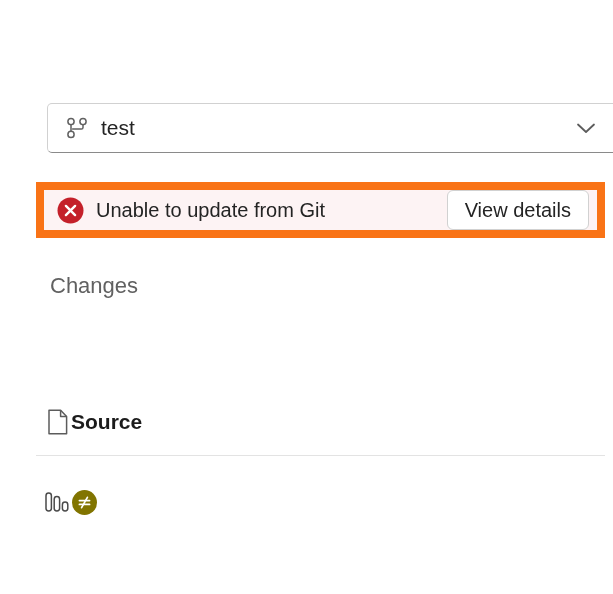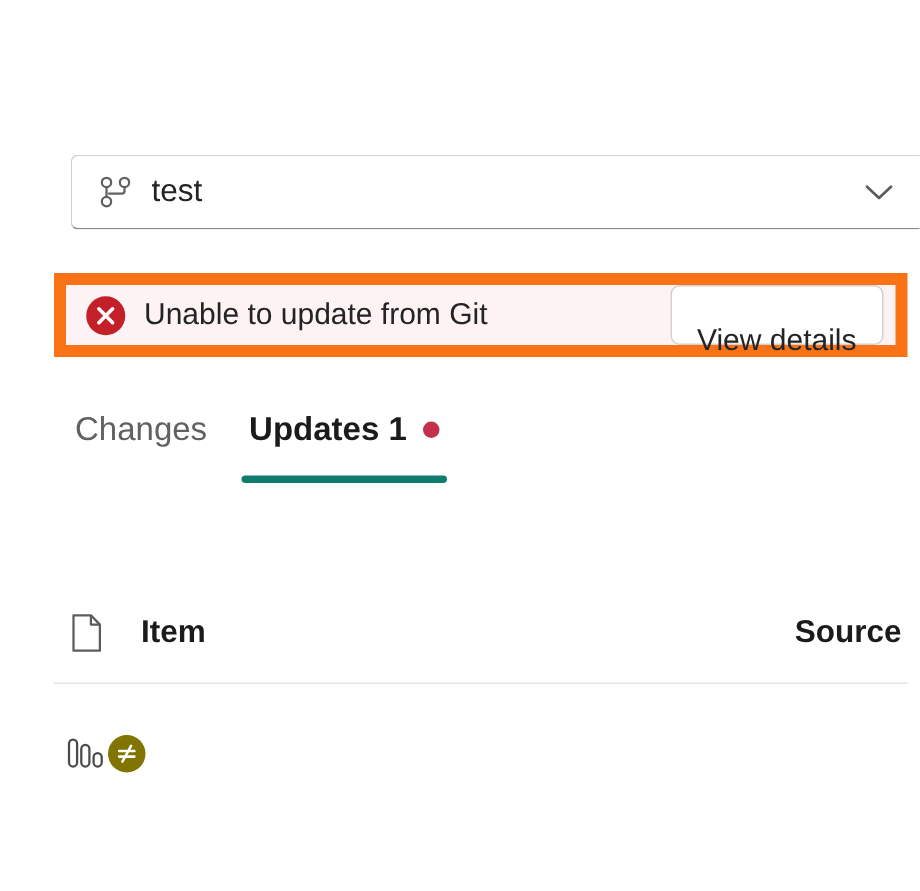--- a/index.html
+++ b/index.html
@@ -129,21 +129,21 @@
     margin-left: 12px;
     font-size: 20px;
     color: #242424;
     line-height: 24px;
     white-space: nowrap;
     flex: 1 1 auto;
   }
   .view-details-btn {
     margin-right: 8px;
     height: 40px;
-    padding: 17px 17px;
+    padding: 0 17px;
     background: #ffffff;
     border: 1px solid #d1d1d1;
     border-radius: 6px;
     font-family: inherit;
     font-size: 20px;
     color: #242424;
     line-height: 38px;
     white-space: nowrap;
     cursor: pointer;
     flex: none;
@@ -315,36 +315,30 @@
       <button class="view-details-btn">View details</button>
     </div>
   </div>
 
   <div class="tabs">
 
     <div class="tab">
       <span class="tab-label">Changes</span>
     </div>
 
-    <div class="tab active">
-      <span class="tab-label">Updates 1</span>
-      <span class="tab-dot"></span>
-      <span class="tab-underline"></span>
-    </div>
 
   </div>
 
   <div class="table-head">
     <span class="doc-icon">
       <svg width="26" height="28" viewBox="0 0 26 28" aria-hidden="true">
         <path d="M4 2.2 H15.6 L21.6 8.4 V25.8 H4 Z" fill="#ffffff" stroke="#5c5c5c" stroke-width="1.5" stroke-linejoin="round"></path>
         <path d="M15.6 2.2 V8.4 H21.6" fill="none" stroke="#5c5c5c" stroke-width="1.5" stroke-linejoin="round"></path>
       </svg>
     </span>
-    <span class="th-item">Item</span>
     <span class="th-status">Source</span>
   </div>
 
   <div class="row">
     <span class="model-icon">
       <svg width="28" height="24" viewBox="0 0 28 24" aria-hidden="true">
         <rect x="2" y="3" width="5.4" height="18" rx="2.7" fill="none" stroke="#4a4a4a" stroke-width="1.5"></rect>
         <rect x="10.2" y="6.5" width="5.4" height="14.5" rx="2.7" fill="none" stroke="#4a4a4a" stroke-width="1.5"></rect>
         <rect x="18.4" y="12" width="5.4" height="9" rx="2.7" fill="none" stroke="#4a4a4a" stroke-width="1.5"></rect>
       </svg>

